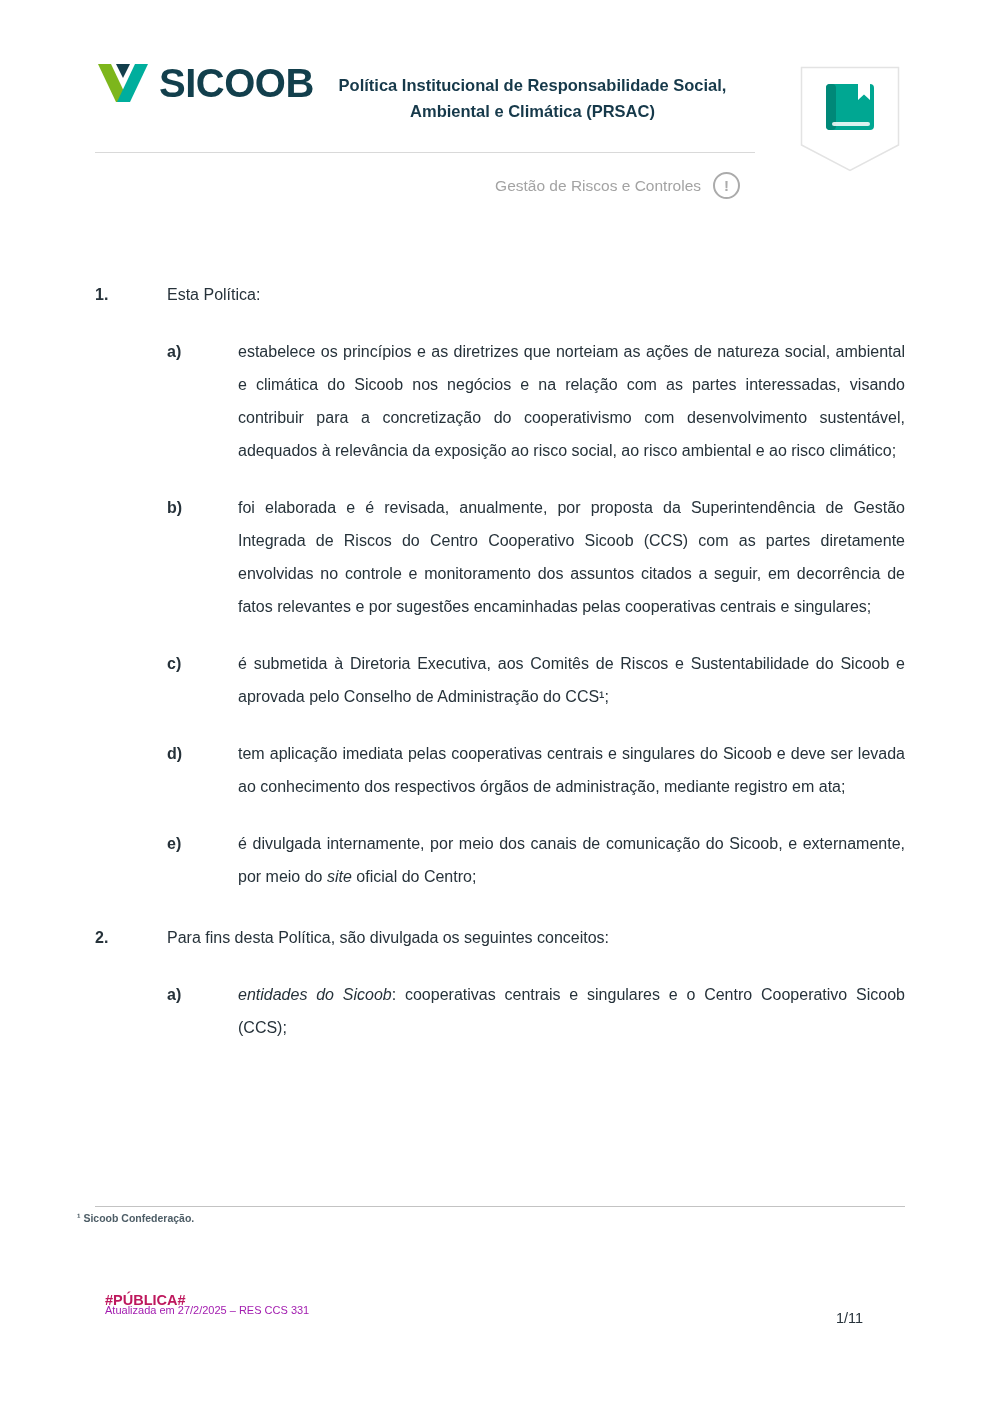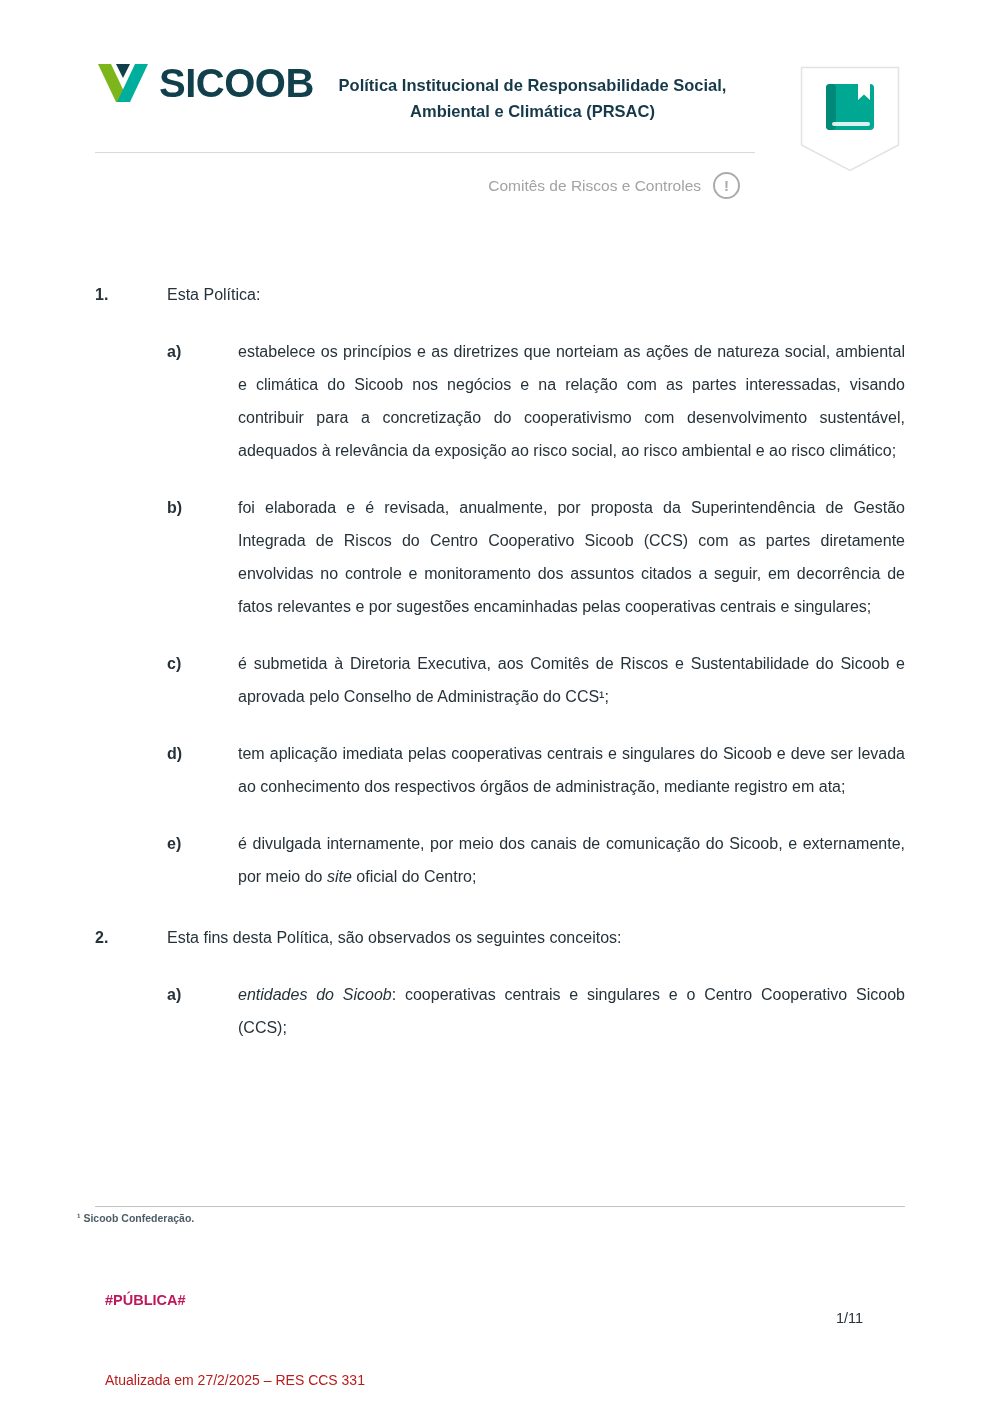--- a/index.html
+++ b/index.html
@@ -66,22 +66,22 @@
     position: absolute; left: 77px; top: 1212px;
     font-size: 10.5px; font-weight: 700; color: #4d5d66;
   }
 
   
   .classification {
     position: absolute; left: 105px; top: 1292px;
     font-size: 14.5px; font-weight: 700; color: #be185d;
   }
   .updated {
-    position: absolute; left: 105px; top: 1372px;
-    font-size: 14px; color: #b91c1c;
+    position: absolute; left: 105px; top: 1304px;
+    font-size: 11px; color: #a21caf;
   }
   .page-number {
     position: absolute; left: 836px; top: 1310px;
     font-size: 14.5px; color: #26323a;
   }
 </style>
 </head>
 <body>
 
 <div class="page">
@@ -96,21 +96,21 @@
   </div>
 
   <div class="doc-title">
     <div>Política Institucional de Responsabilidade Social,</div>
     <div>Ambiental e Climática (PRSAC)</div>
   </div>
 
   <div class="header-rule"></div>
 
   <div class="category-row">
-    <span class="category-label">Comitês de Riscos e Controles</span>
+    <span class="category-label">Gestão de Riscos e Controles</span>
     <span class="excl-icon">!</span>
   </div>
 
   <div class="badge">
     <svg width="100" height="108" viewBox="0 0 100 108">
       <path d="M1.5 1.5 H98.5 V79 L50 104.5 L1.5 79 Z" fill="#ffffff" stroke="#e3e3e3" stroke-width="1.5"></path>
       <g transform="translate(26,18)">
         <rect x="0" y="0" width="48" height="46" rx="4" fill="#00a792"></rect>
         <rect x="0" y="0" width="10" height="46" rx="4" fill="#008878"></rect>
         <polygon points="32,0 44,0 44,16 38,10.5 32,16" fill="#ffffff"></polygon>
@@ -149,21 +149,21 @@
 
       <div class="sub-item">
         <span class="item-label">e)</span>
         <p class="item-text"><span>é divulgada internamente, por meio dos canais de comunicação do Sicoob, e externamente, por meio do </span><span style="font-style: italic;">site</span><span> oficial do Centro;</span></p>
       </div>
     </section>
 
     <section class="sec">
       <div class="sec-head">
         <span class="num">2.</span>
-        <span class="sec-title">Esta fins desta Política, são observados os seguintes conceitos:</span>
+        <span class="sec-title">Para fins desta Política, são divulgada os seguintes conceitos:</span>
       </div>
 
       <div class="sub-item">
         <span class="item-label">a)</span>
         <p class="item-text"><span style="font-style: italic;">entidades do Sicoob</span><span>: cooperativas centrais e singulares e o Centro Cooperativo Sicoob (CCS);</span></p>
       </div>
     </section>
 
   </main>
 

